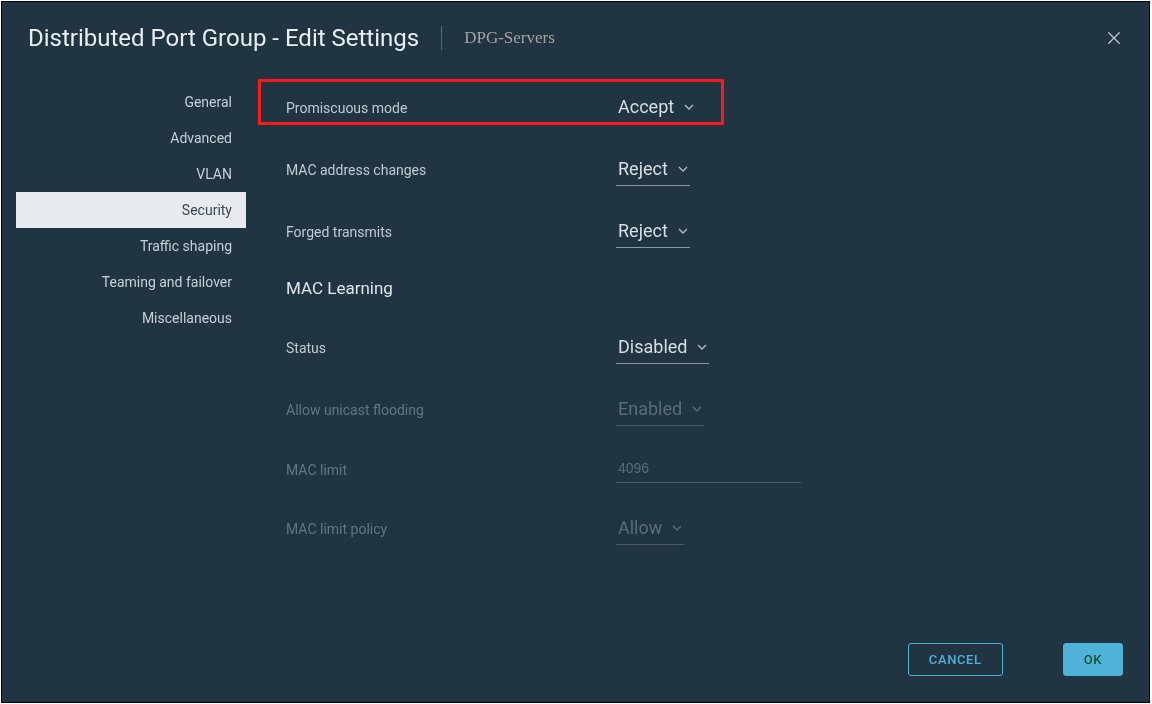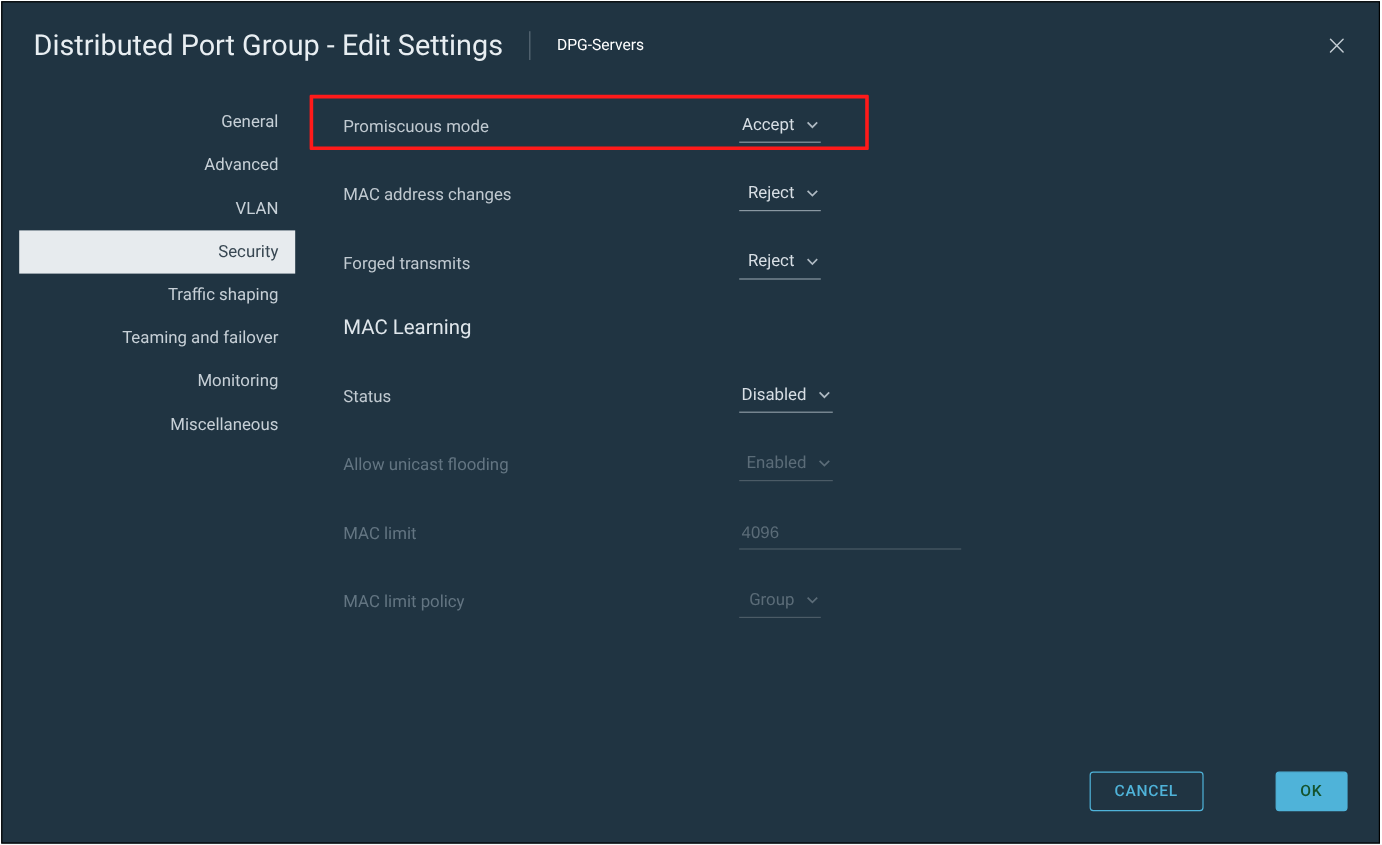--- a/index.html
+++ b/index.html
@@ -27,23 +27,24 @@
   .header .title {
     font-size: 24px;
     font-weight: 400;
     color: #e8eef2;
   }
   .header .divider {
     width: 1px; height: 24px; background: #5b6c78;
     margin: 0 22px;
   }
   .header .subtitle {
-    font-size: 13px;
-    color: #ffffff;
-    font-weight: 400;
+    font-size: 17px;
+    color: #a3a3a3;
+    font-weight: 400;
+    font-family: Liberation Serif, serif;
   }
   .header .close {
     margin-left: auto;
     width: 18px; height: 18px;
     color: #c3ccd3;
     cursor: pointer;
     font-size: 18px;
     display: flex; align-items: center; justify-content: center;
   }
   .body {
@@ -86,26 +87,26 @@
   }
   .field-label {
     width: 330px;
     font-size: 14px;
     color: #c1cad1;
   }
   .field-label.disabled { color: #637582; }
   .select {
     display: inline-flex;
     align-items: center;
-    justify-content: flex-end;
+    justify-content: center;
     min-width: 68px;
     border-bottom: 1px solid #8a98a2;
     padding: 4px 2px 6px 2px;
     color: #d7dee4;
-    font-size: 14px;
+    font-size: 18px;
     cursor: pointer;
   }
   .select.wide { min-width: 78px; }
   .select.disabled {
     color: #5b6c78;
     border-bottom-color: #4b5b66;
     cursor: default;
   }
   .select .chev {
     margin-left: 10px;
@@ -175,21 +176,20 @@
 
   <div class="body">
 
     <div class="sidebar">
       <div class="sidebar-item"><span>General</span></div>
       <div class="sidebar-item"><span>Advanced</span></div>
       <div class="sidebar-item"><span>VLAN</span></div>
       <div class="sidebar-item active"><span>Security</span></div>
       <div class="sidebar-item"><span>Traffic shaping</span></div>
       <div class="sidebar-item"><span>Teaming and failover</span></div>
-      <div class="sidebar-item"><span>Monitoring</span></div>
       <div class="sidebar-item"><span>Miscellaneous</span></div>
     </div>
 
     <div class="main">
 
       <div class="highlight-box"></div>
 
       <div class="field-row">
         <div class="field-label">Promiscuous mode</div>
         <div class="select">
@@ -253,21 +253,21 @@
       </div>
 
       <div class="field-row">
         <div class="field-label disabled">MAC limit</div>
         <input class="input" disabled="" value="4096" style="">
       </div>
 
       <div class="field-row">
         <div class="field-label disabled">MAC limit policy</div>
         <div class="select disabled">
-          <span>Group</span>
+          <span>Allow</span>
           <span class="chev">
               <svg viewBox="0 0 10 10">
                 <path d="M1 3 L5 7 L9 3" fill="none" stroke="#5b6c78" stroke-width="1.4"></path>
               </svg>
             </span>
         </div>
       </div>
 
     </div>
   </div>

